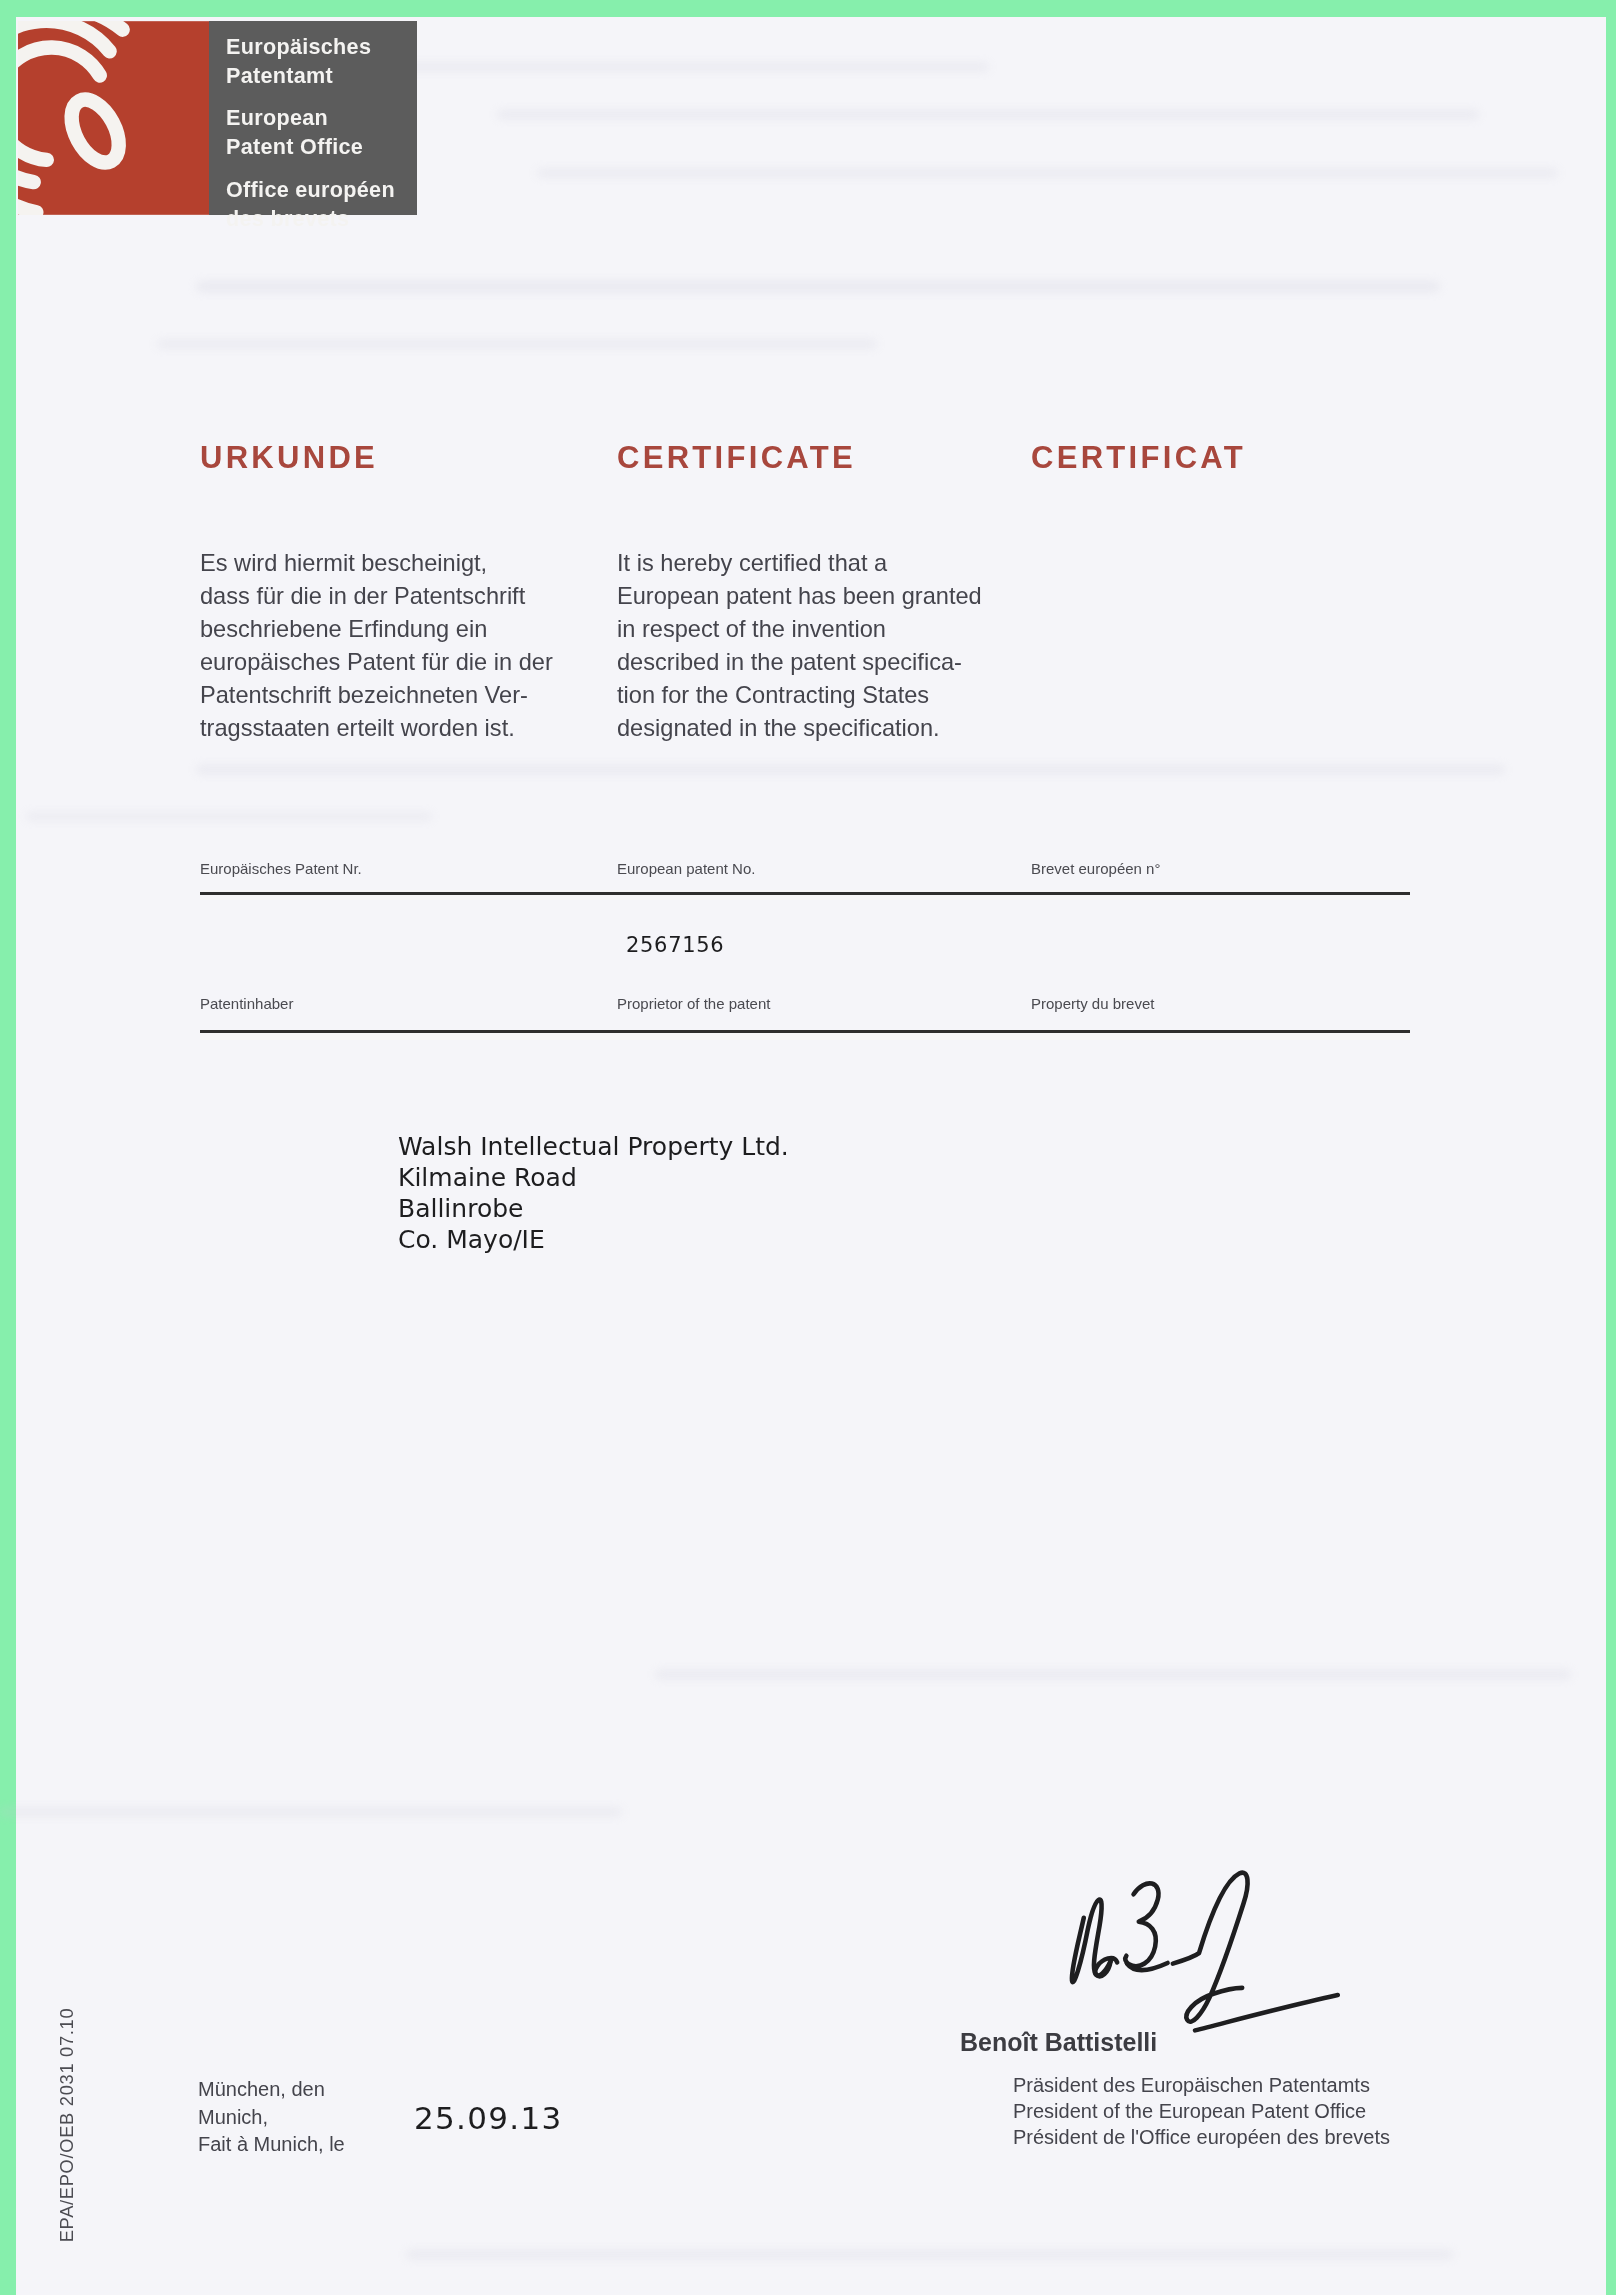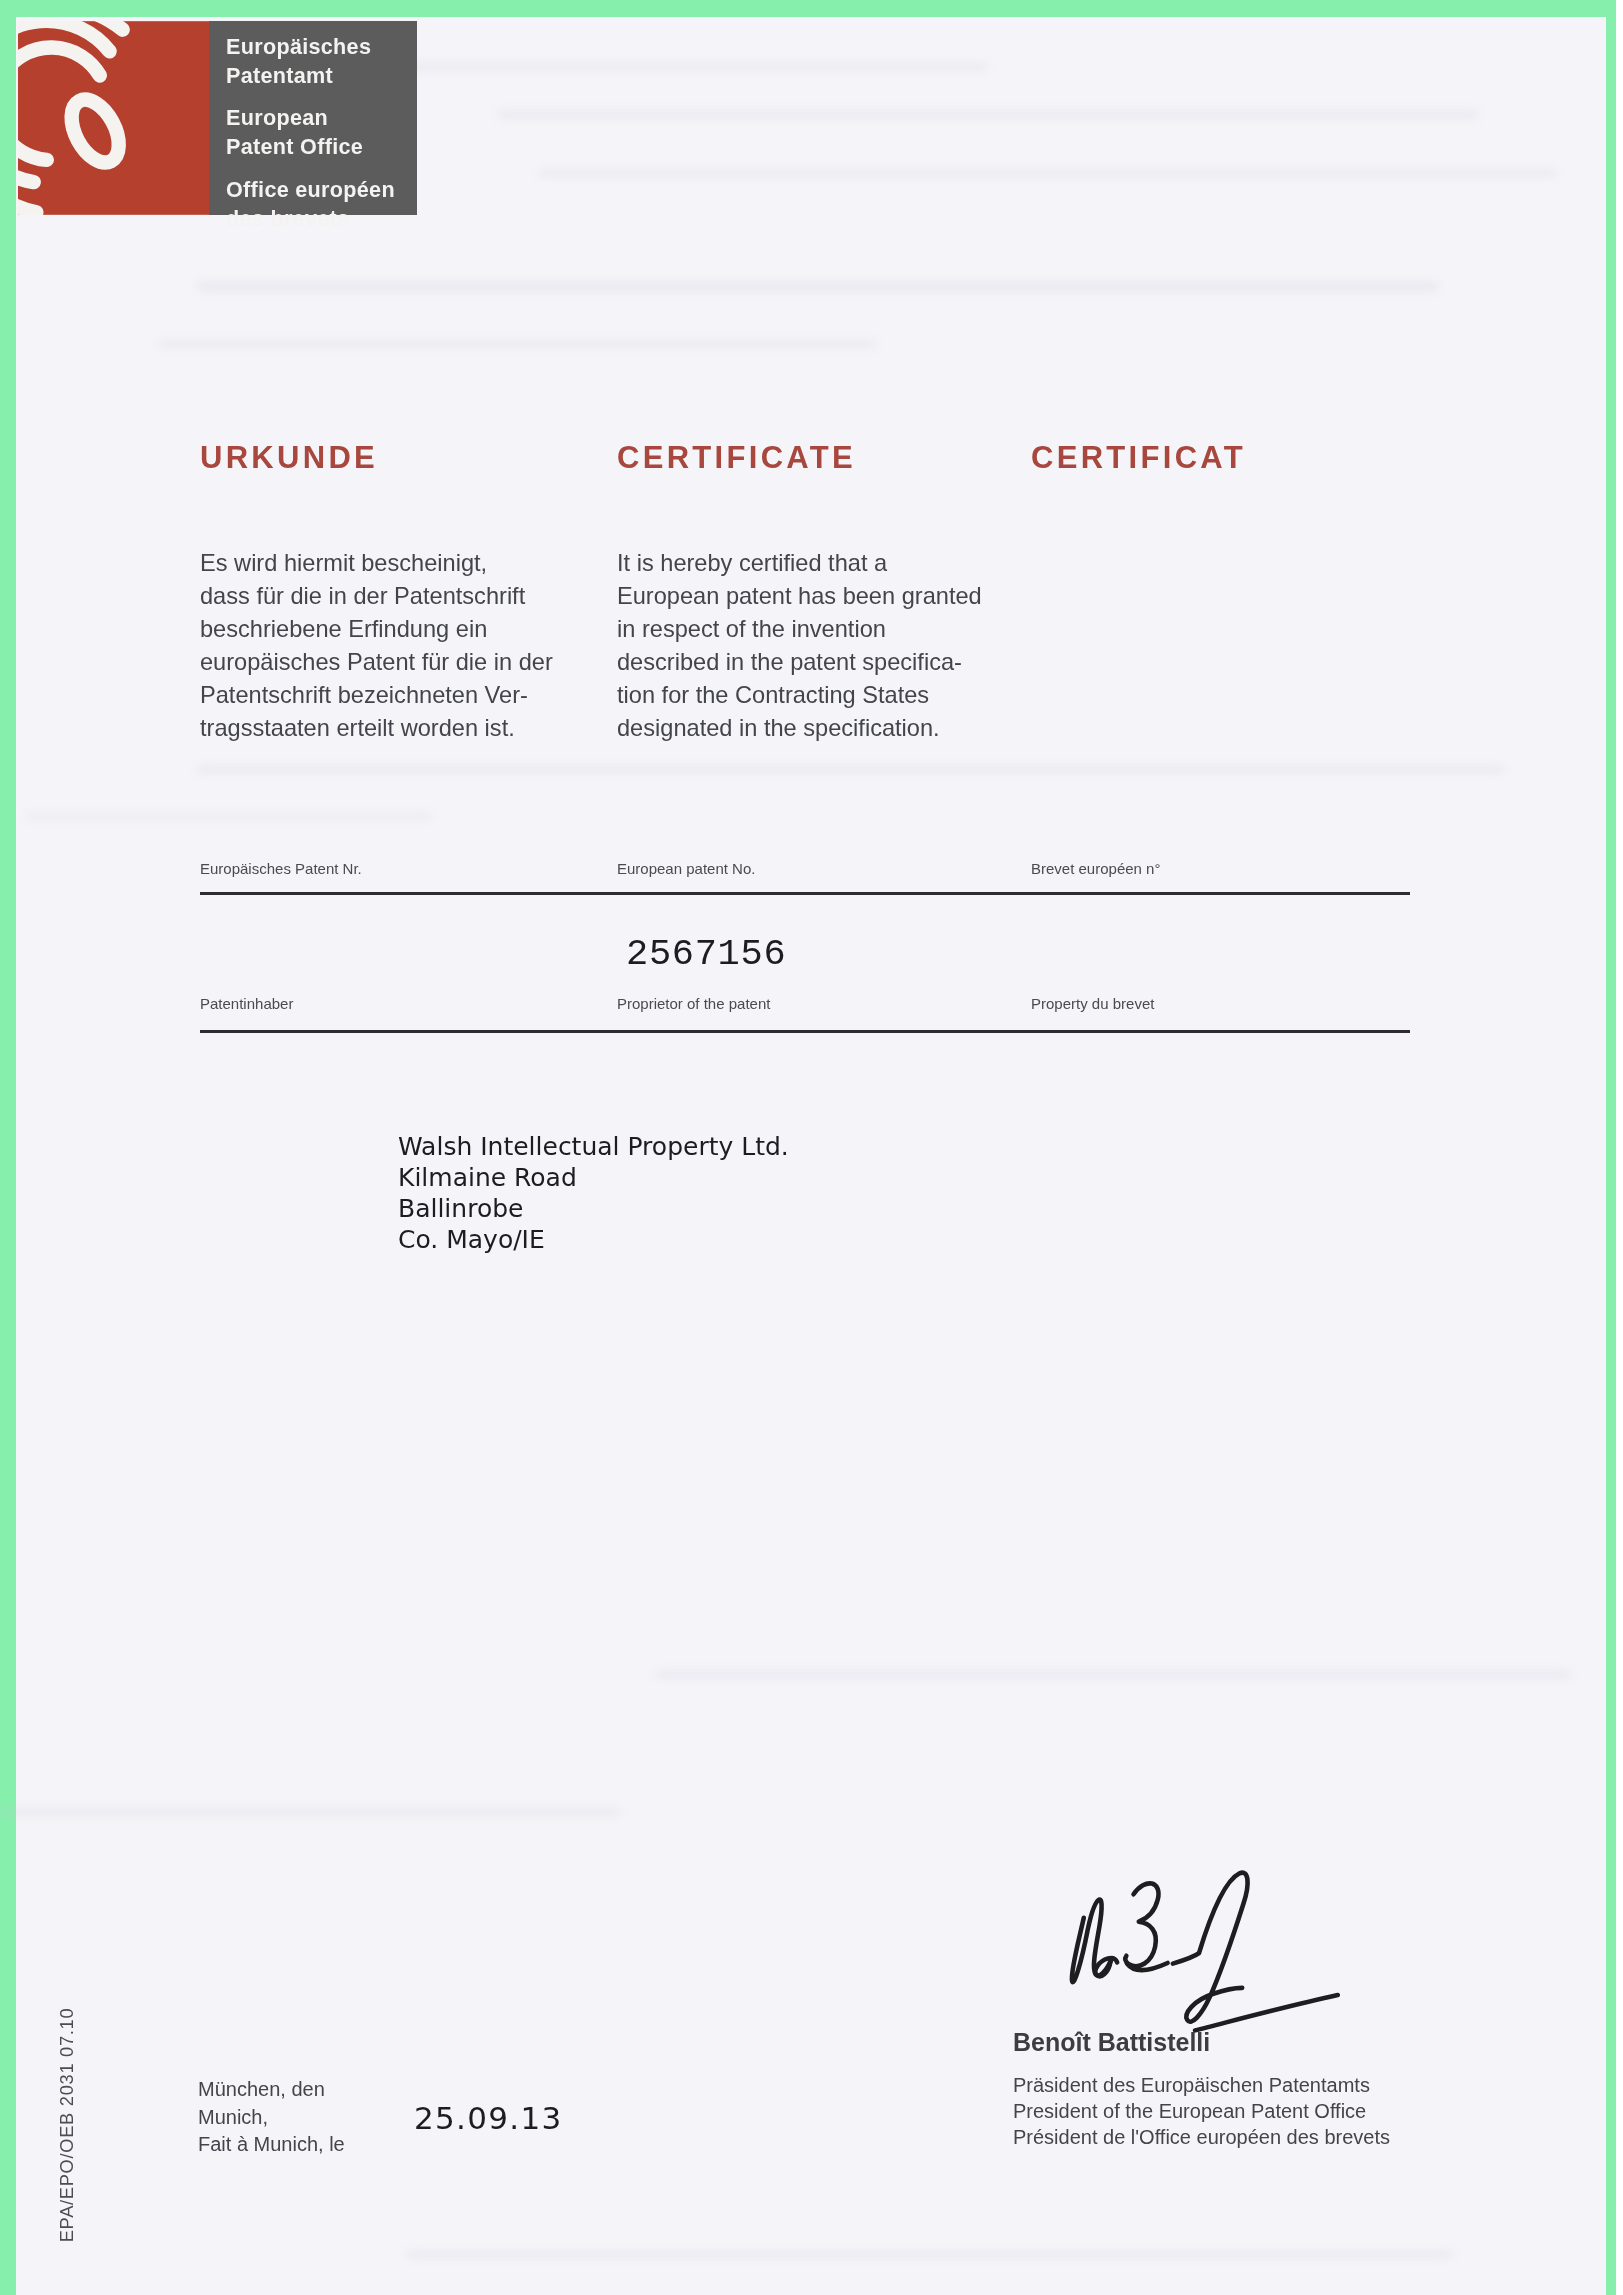--- a/index.html
+++ b/index.html
@@ -66,35 +66,35 @@
   }
   .rule1{top:892px;}
   .rule2{top:1030px;}
   
   .typed{
     font-family:"DejaVu Sans",sans-serif;
     color:#1d1d1f;
   }
   .patent-no{
     position:absolute;left:626px;top:933px;
-    font-size:37px;letter-spacing:0.7px;font-family:Liberation Mono, monospace;
+    font-size:21px;letter-spacing:0.7px;
   }
   .address{
     position:absolute;left:398px;top:1131px;
     font-size:25px;line-height:31px;
     white-space:pre-line;
   }
   .date-value{
     position:absolute;left:414px;top:2100px;
     font-size:31px;letter-spacing:1.3px;
   }
   
   .signature-svg{position:absolute;left:1055px;top:1864px;}
   .sig-name{
-    position:absolute;left:1013px;top:2028px;
+    position:absolute;left:960px;top:2028px;
     font-size:25px;font-weight:bold;color:#3c3c42;
   }
   .sig-titles{
     position:absolute;left:1013px;top:2072px;
     font-size:20px;line-height:26px;
     white-space:pre-line;color:#44444c;
   }
   
   .place-labels{
     position:absolute;left:198px;top:2076px;

